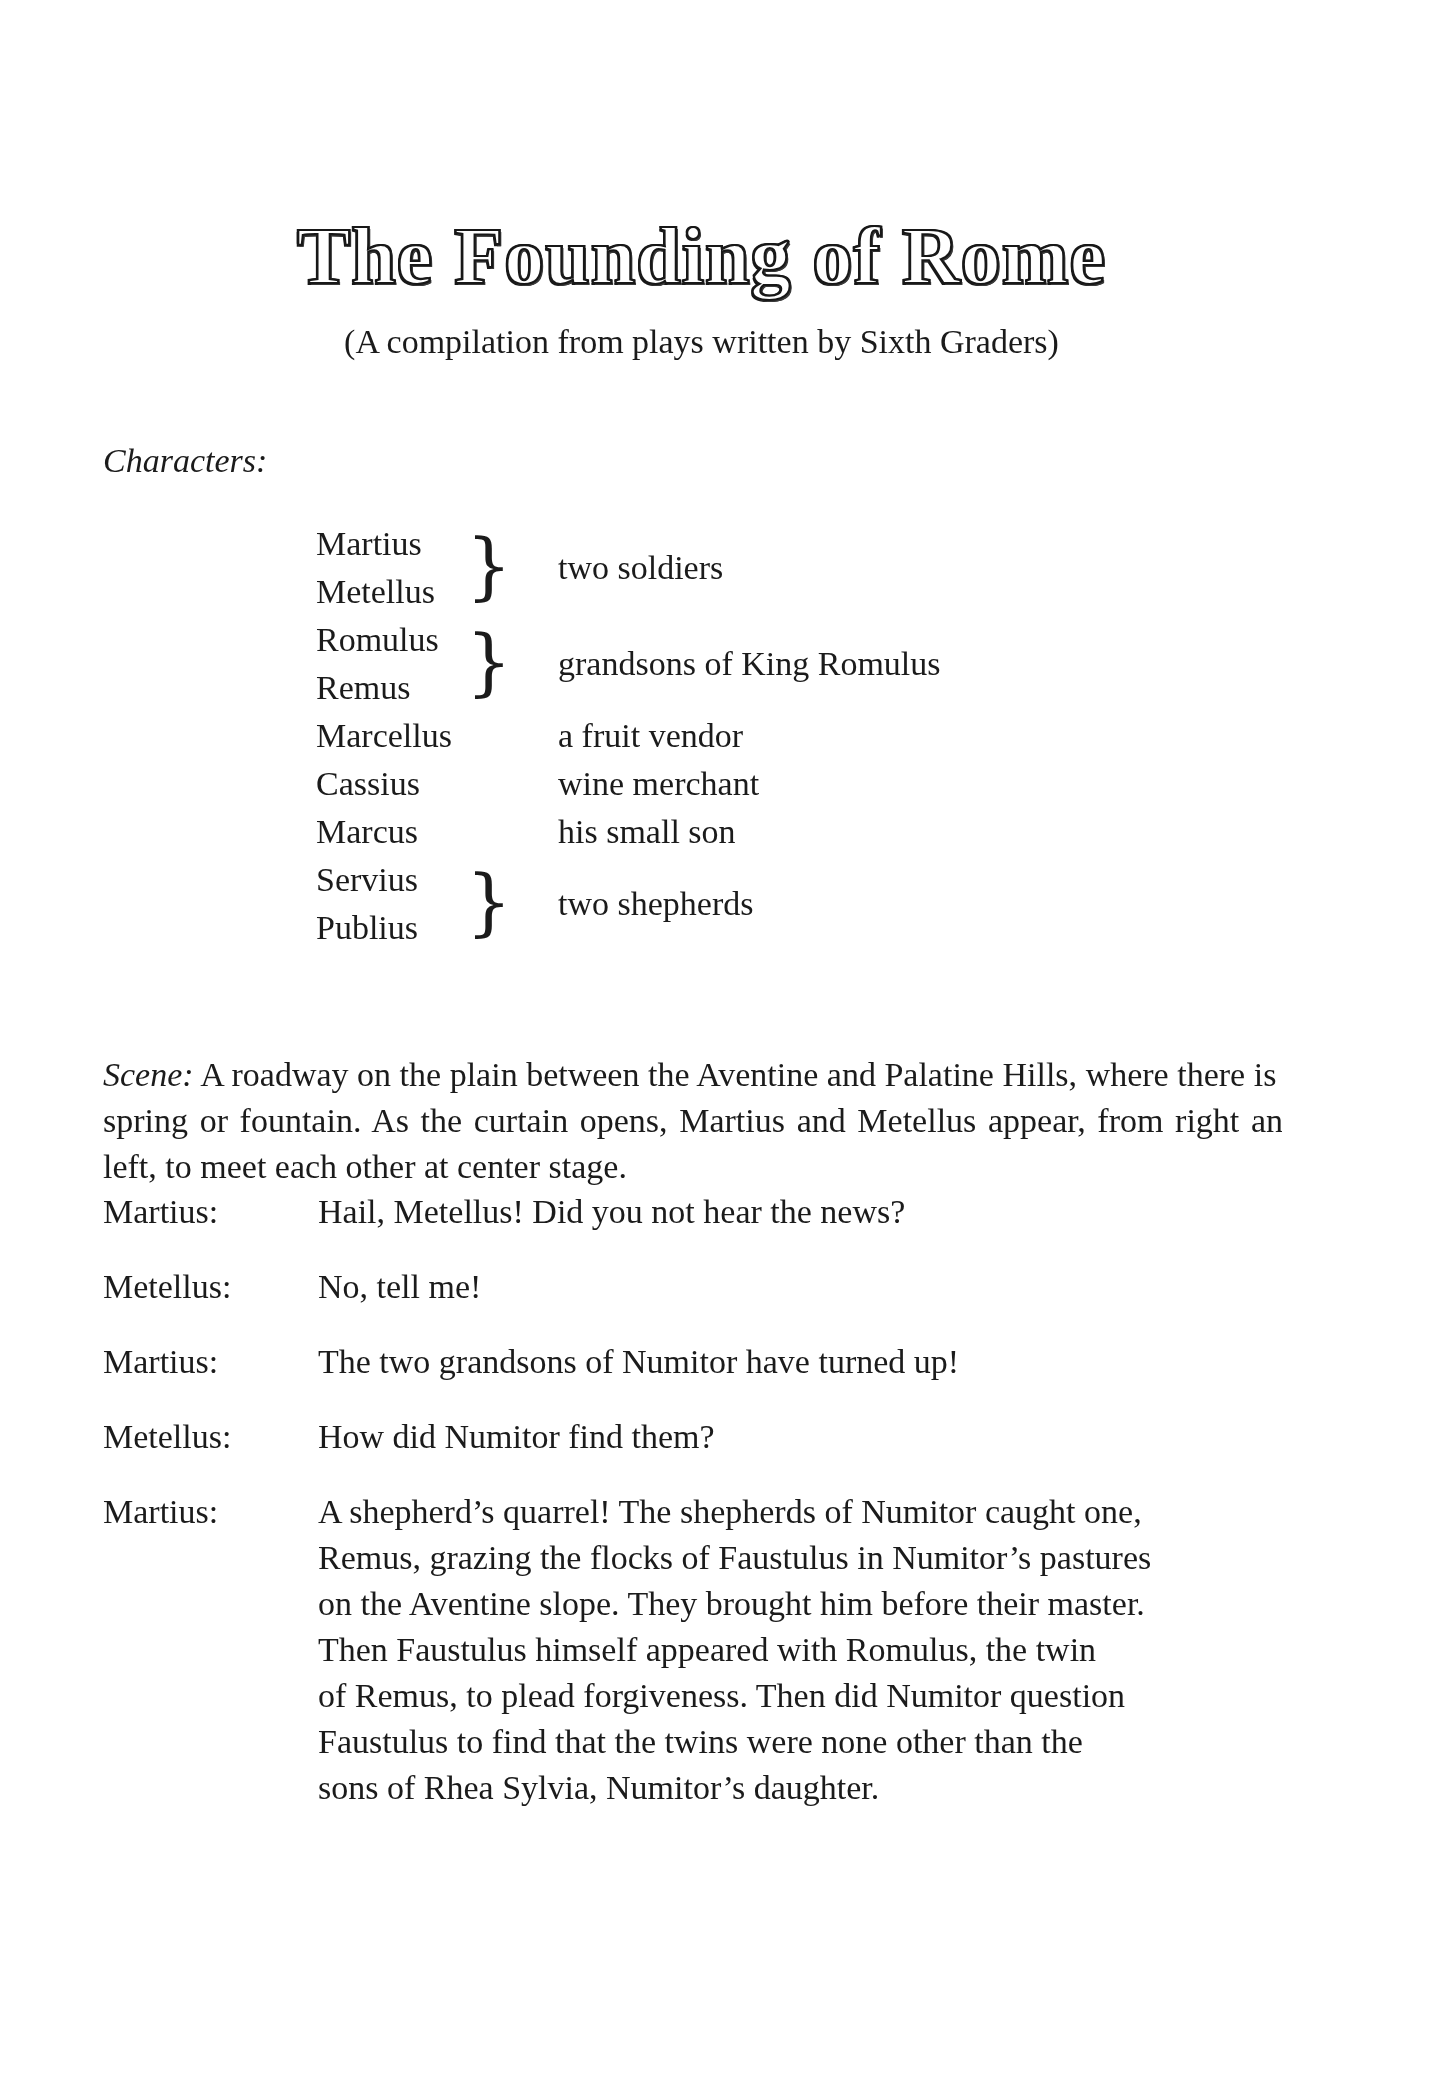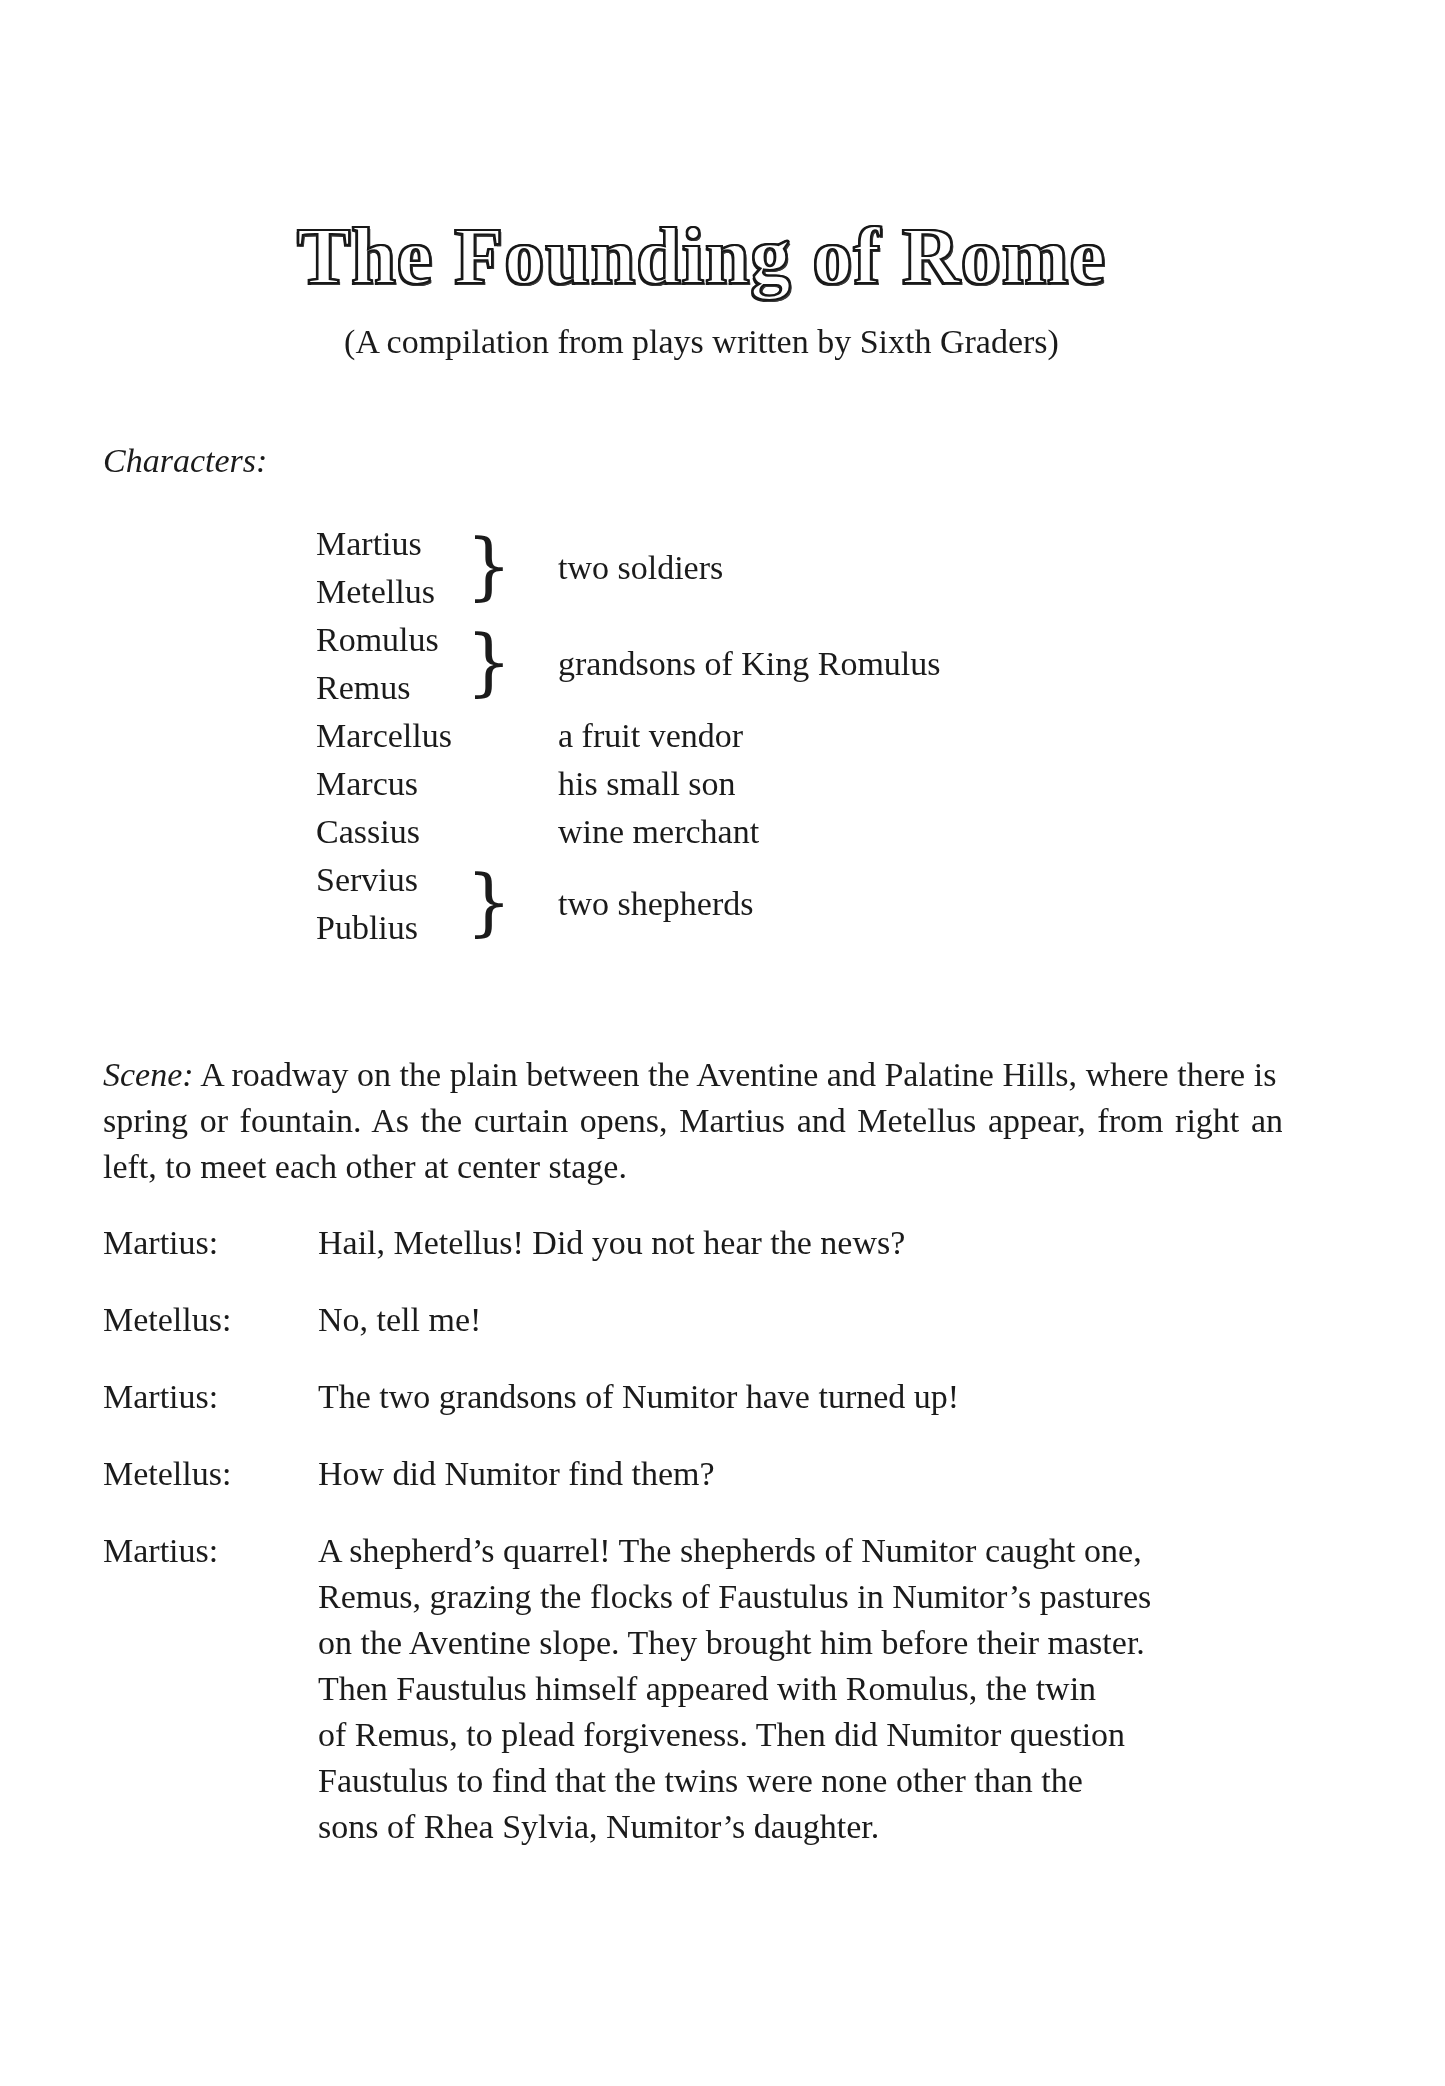--- a/index.html
+++ b/index.html
@@ -124,21 +124,20 @@
   .dialogue {
     position: absolute;
     top: 1189px;
     left: 0;
     width: 1197px;
   }
   .dialogue-line {
     display: grid;
     grid-template-columns: 215px auto;
     margin-bottom: 29px;
-    margin-top: 31px;
   }
   .speaker-name {
     grid-column: 1;
     font-size: 34px;
     line-height: 46px;
     align-self: start;
   }
   .speech-text {
     grid-column: 2;
     font-size: 34px;
@@ -185,32 +184,32 @@
       <div class="char-group">
         <div class="char-names">
           <span class="char-name">Marcellus</span>
         </div>
         <span class="char-brace"></span>
         <span class="char-role">a fruit vendor</span>
       </div>
 
       <div class="char-group">
         <div class="char-names">
+          <span class="char-name">Cassius</span>
+        </div>
+        <span class="char-brace"></span>
+        <span class="char-role">wine merchant</span>
+      </div>
+
+      <div class="char-group">
+        <div class="char-names">
           <span class="char-name">Marcus</span>
         </div>
         <span class="char-brace"></span>
         <span class="char-role">his small son</span>
-      </div>
-
-      <div class="char-group">
-        <div class="char-names">
-          <span class="char-name">Cassius</span>
-        </div>
-        <span class="char-brace"></span>
-        <span class="char-role">wine merchant</span>
       </div>
 
       <div class="char-group">
         <div class="char-names">
           <span class="char-name">Servius</span>
           <span class="char-name">Publius</span>
         </div>
         <span class="char-brace">}</span>
         <span class="char-role">two shepherds</span>
       </div>

